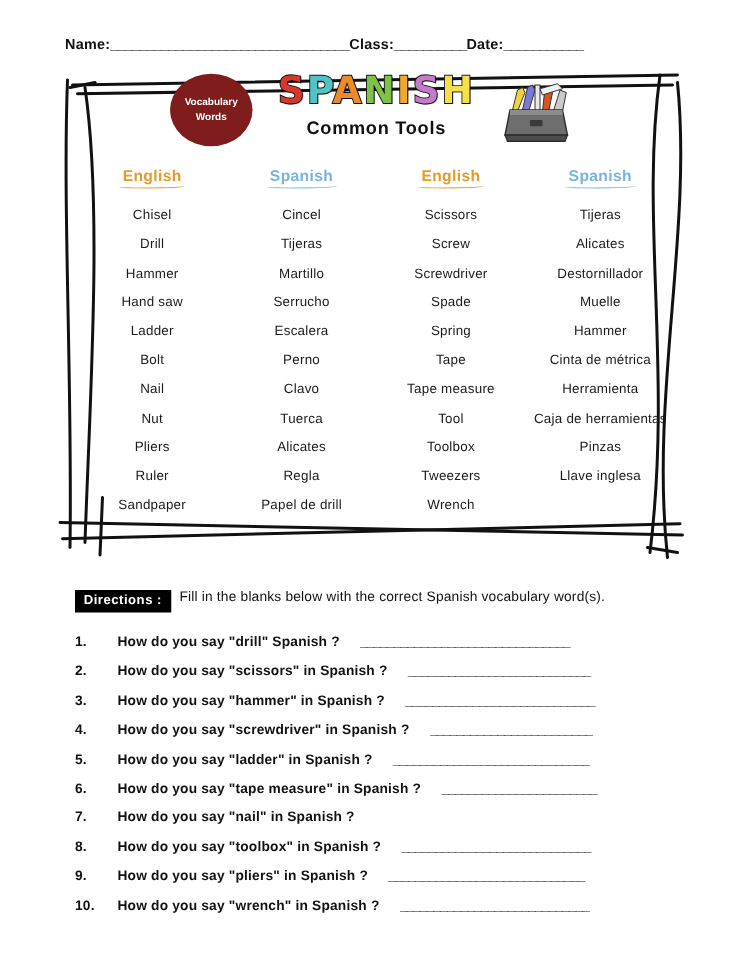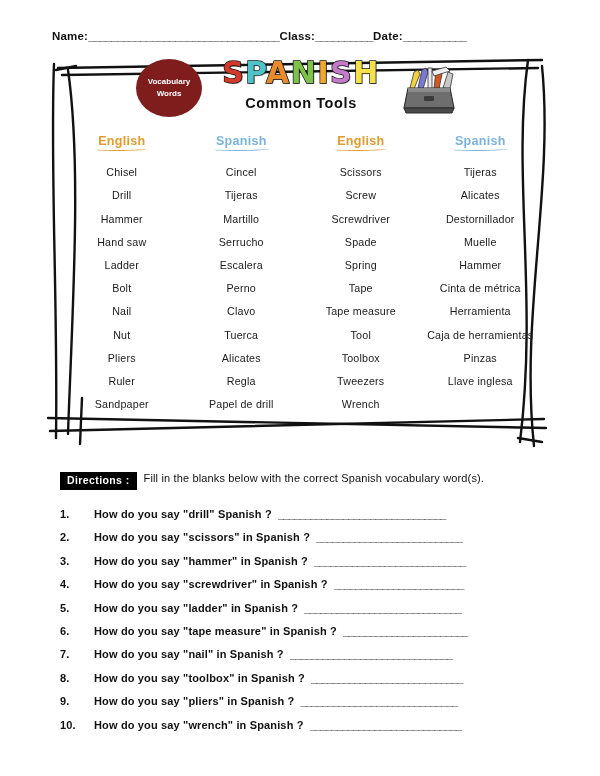--- a/index.html
+++ b/index.html
@@ -172,21 +172,21 @@
     align-items: baseline;
     height: 23.4px;
     font-size: 11px;
     color: #111;
     font-weight: bold;
     letter-spacing: 0.15px;
   }
   .q .num { width: 34px; flex: 0 0 34px; }
   .q .qtext { white-space: nowrap; }
   .q .blank {
-    margin-left: 6px;
+    margin-left: 16px;
     flex: 1 1 auto;
     overflow: hidden;
     white-space: nowrap;
     letter-spacing: -0.7px;
   }
 </style>
 </head>
 <body>
 
 <div id="page">
@@ -342,21 +342,20 @@
         <span class="blank">_____________________________</span>
       </div>
       <div class="q">
         <span class="num">6.</span>
         <span class="qtext">How do you say "tape measure" in Spanish ?</span>
         <span class="blank">_______________________</span>
       </div>
       <div class="q">
         <span class="num">7.</span>
         <span class="qtext">How do you say "nail" in Spanish ?</span>
-        <span class="blank">______________________________</span>
       </div>
       <div class="q">
         <span class="num">8.</span>
         <span class="qtext">How do you say "toolbox" in Spanish ?</span>
         <span class="blank">____________________________</span>
       </div>
       <div class="q">
         <span class="num">9.</span>
         <span class="qtext">How do you say "pliers" in Spanish ?</span>
         <span class="blank">_____________________________</span>

